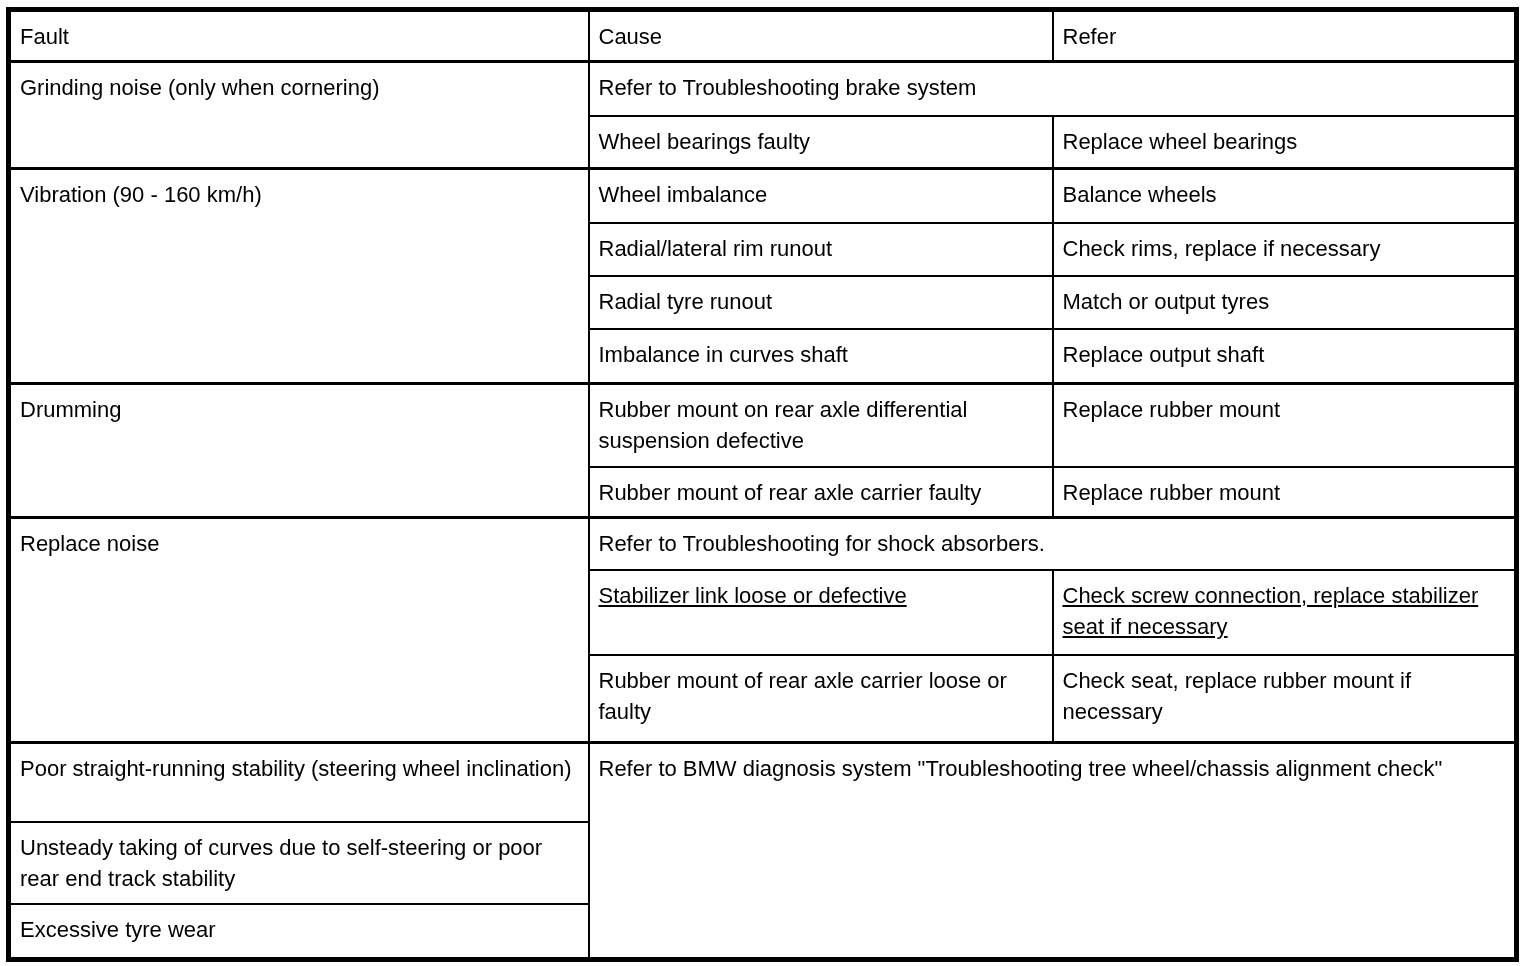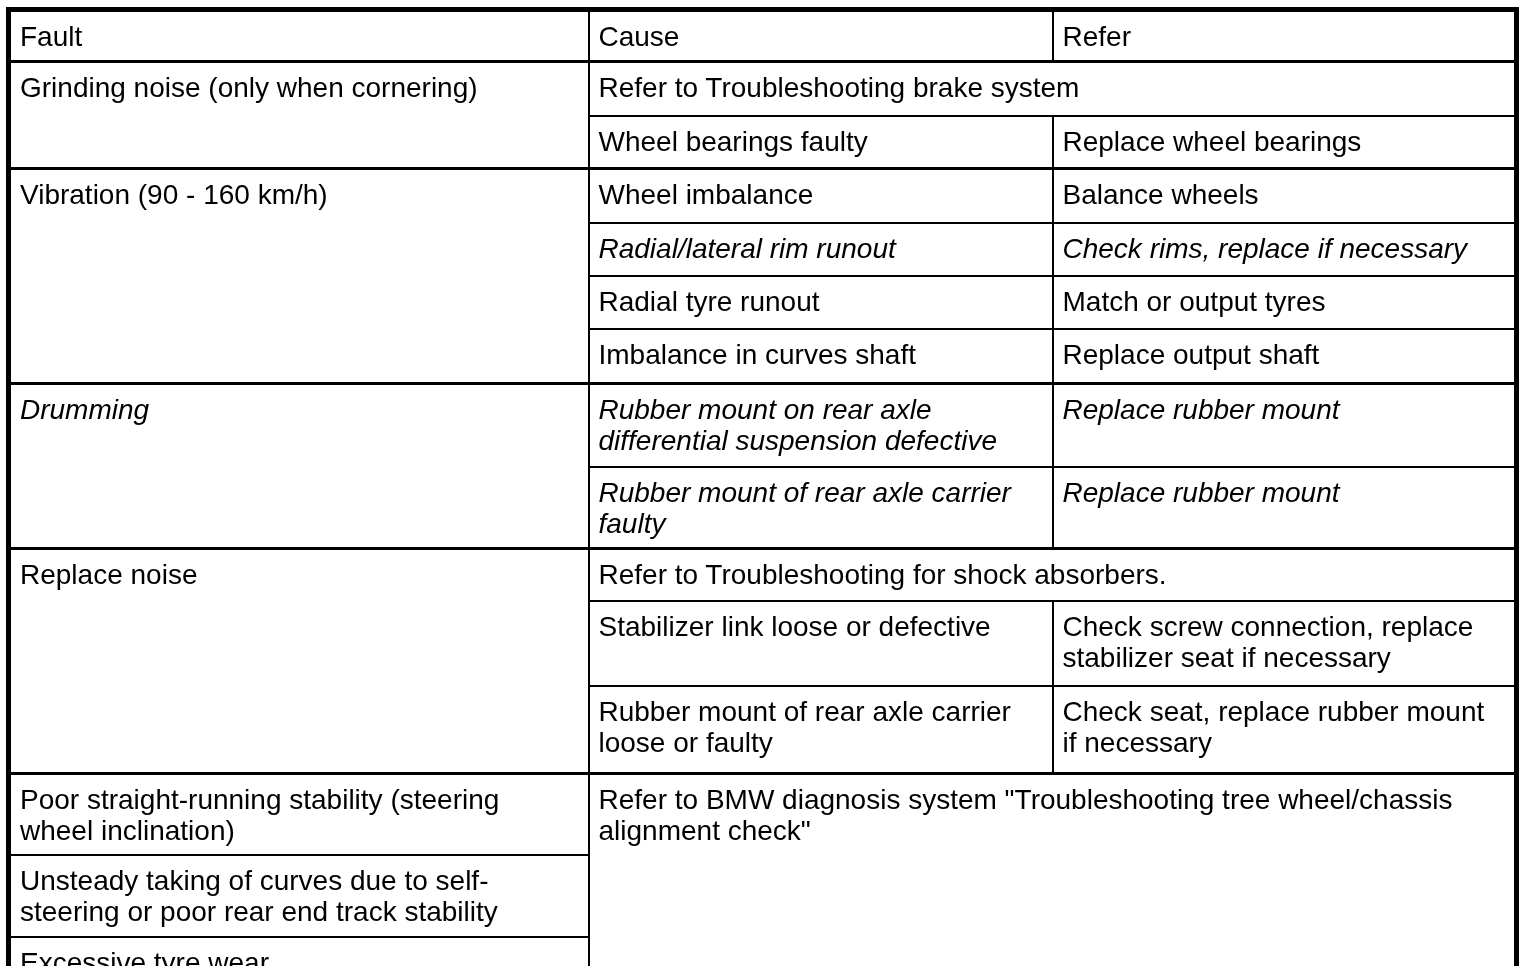--- a/index.html
+++ b/index.html
@@ -17,21 +17,21 @@
     color: #000000;
   }
   table.fault-table {
     border-collapse: collapse;
     table-layout: fixed;
     width: 1508px;
     border: 5px solid #000;
   }
   table.fault-table td, table.fault-table th {
     border: 2px solid #000;
-    font-size: 28px;
+    font-size: 22px;
     line-height: 31px;
     font-weight: normal;
     text-align: left;
     vertical-align: top;
     padding: 9px 8px 8px 9px;
     overflow: hidden;
     word-wrap: normal;
   }
   
   tr.sec td { border-top-width: 3px; }
@@ -64,48 +64,48 @@
     <tr style="height:53px;">
       <td>Wheel bearings faulty</td>
       <td>Replace wheel bearings</td>
     </tr>
 
     <tr class="sec" style="height:54px;">
       <td rowspan="4">Vibration (90 - 160 km/h)</td>
       <td>Wheel imbalance</td>
       <td>Balance wheels</td>
     </tr>
-    <tr style="height:53px;font-style:italic;">
+    <tr style="height:53px;">
       <td>Radial/lateral rim runout</td>
       <td>Check rims, replace if necessary</td>
     </tr>
     <tr style="height:53px;">
       <td>Radial tyre runout</td>
       <td>Match or output tyres</td>
     </tr>
     <tr style="height:55px;">
       <td>Imbalance in curves shaft</td>
       <td>Replace output shaft</td>
     </tr>
 
-    <tr class="sec" style="height:83px;font-style:italic;">
+    <tr class="sec" style="height:83px;">
       <td rowspan="2">Drumming</td>
       <td>Rubber mount on rear axle differential suspension defective</td>
       <td>Replace rubber mount</td>
     </tr>
-    <tr style="height:50px;font-style:italic;">
+    <tr style="height:50px;">
       <td>Rubber mount of rear axle carrier faulty</td>
       <td>Replace rubber mount</td>
     </tr>
 
     <tr class="sec" style="height:53px;">
       <td rowspan="3">Replace noise</td>
       <td colspan="2">Refer to Troubleshooting for shock absorbers.</td>
     </tr>
-    <tr style="height:85px;">
+    <tr style="height:85px;text-decoration:underline;">
       <td>Stabilizer link loose or defective</td>
       <td>Check screw connection, replace stabilizer seat if necessary</td>
     </tr>
     <tr style="height:87px;">
       <td>Rubber mount of rear axle carrier loose or faulty</td>
       <td>Check seat, replace rubber mount if necessary</td>
     </tr>
 
     <tr class="sec" style="height:80px;">
       <td>Poor straight-running stability (steering wheel inclination)</td>

